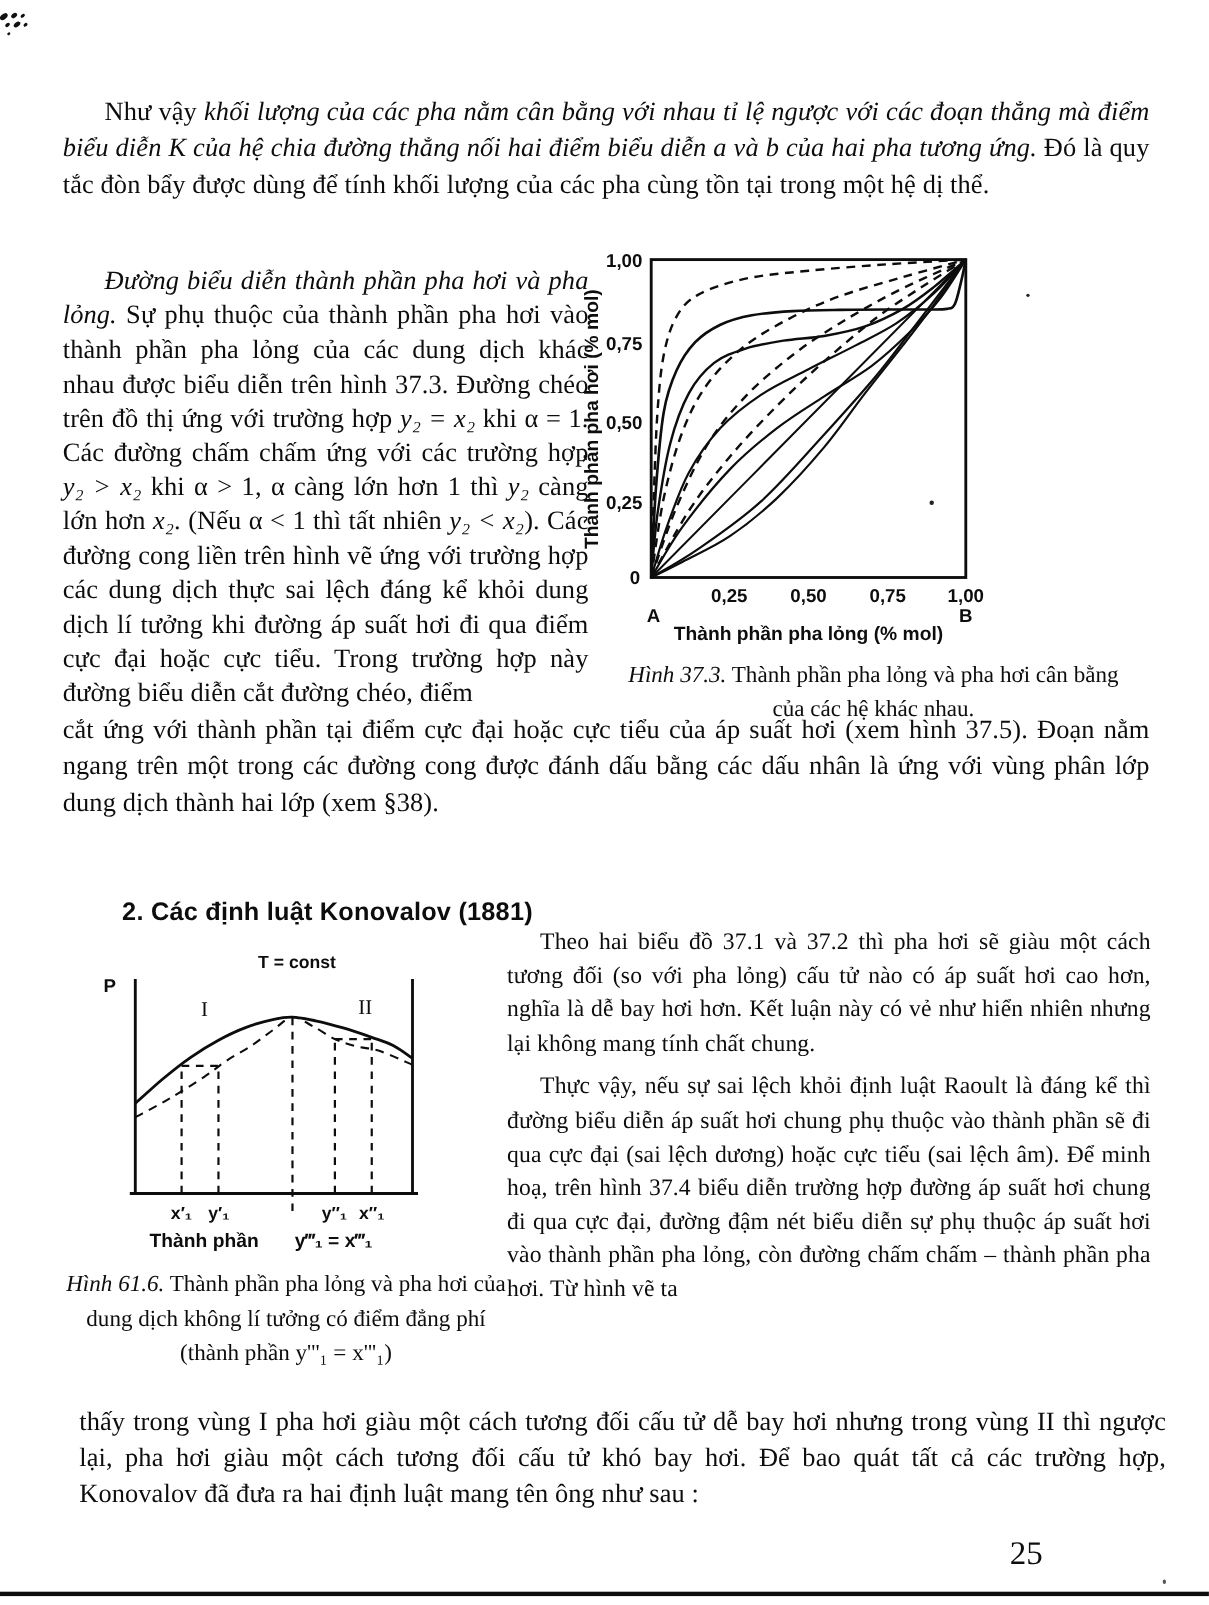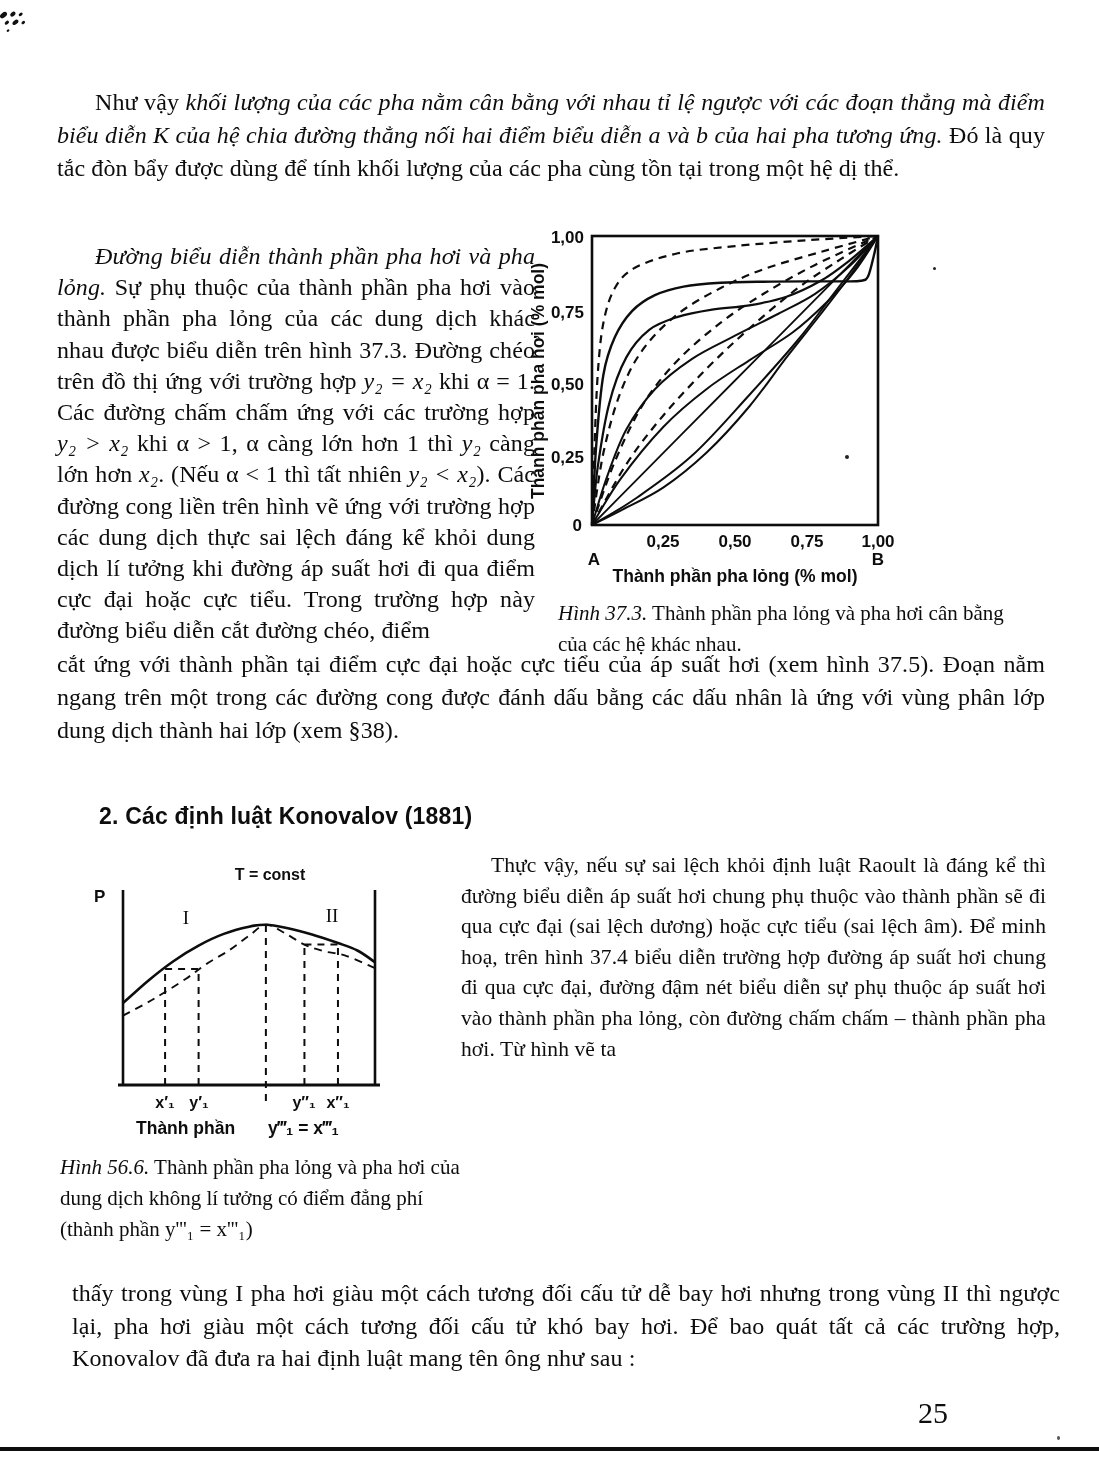--- a/index.html
+++ b/index.html
@@ -11,25 +11,25 @@
   .abs{position:absolute;}
   .para{
     font-size:24px;line-height:33px;text-align:justify;
     letter-spacing:.1px;
   }
   .it{font-style:italic;}
   .indent{text-indent:38px;}
   .colL{width:478px;font-size:24px;line-height:31.2px;margin-top:12px;}
   .colR{width:585px;font-size:21.5px;line-height:30.6px;}
   .caption{
-    font-size:21px;line-height:31px;
+    font-size:21px;line-height:31px;text-align:center;
   }
   h2.heading{
     font-family:"Liberation Sans","DejaVu Sans",sans-serif;
-    font-size:23px;font-weight:700;margin:0;letter-spacing:.2px;
+    font-size:23px;font-weight:700;margin:12px;letter-spacing:.2px;
   }
   svg text{fill:#0d0d0d;}
   .tick{font-family:"Liberation Sans","DejaVu Sans",sans-serif;font-size:17px;font-weight:700;}
   .tick2{font-family:"Liberation Sans","DejaVu Sans",sans-serif;font-size:16px;font-weight:700;}
   .axlbl{font-family:"Liberation Sans","DejaVu Sans",sans-serif;font-size:17.5px;font-weight:700;}
   .roman{font-family:"Liberation Serif","DejaVu Serif",serif;font-size:19px;}
   .pnum{font-size:30px;}
   .rule{background:#0d0d0d;}
   .dot{position:absolute;background:#222;border-radius:50%;}
 </style>
@@ -125,23 +125,24 @@
     <text class="tick2" x="107" y="250" text-anchor="middle">x′₁</text>
     <text class="tick2" x="141" y="250" text-anchor="middle">y′₁</text>
     <text class="tick2" x="246" y="250" text-anchor="middle">y″₁</text>
     <text class="tick2" x="280" y="250" text-anchor="middle">x″₁</text>
 
     <text class="axlbl" x="78" y="276">Thành phần</text>
     <text class="axlbl" x="210" y="276">y‴₁  =  x‴₁</text>
   </svg>
 </div>
 
-<div class="abs caption" style="left:60px;top:1152px;width:400px"><span class="it">Hình 56.6.</span><span> Thành phần pha lỏng và pha hơi của dung dịch không lí tưởng có điểm đẳng phí (thành phần y'''₁ = x'''₁)</span></div>
+<div class="abs caption" style="left:60px;top:1152px;width:400px"><span class="it">Hình 61.6.</span><span> Thành phần pha lỏng và pha hơi của dung dịch không lí tưởng có điểm đẳng phí (thành phần y'''₁ = x'''₁)</span></div>
 
 <div class="abs para colR" style="left:461px;top:841px">
+  <div class="indent" style="text-indent:30px"><span>Theo hai biểu đồ 37.1 và 37.2 thì pha hơi sẽ giàu một cách tương đối (so với pha lỏng) cấu tử nào có áp suất hơi cao hơn, nghĩa là dễ bay hơi hơn. Kết luận này có vẻ như hiển nhiên nhưng lại không mang tính chất chung.</span></div>
   <div class="indent" style="text-indent:30px;margin-top:9px"><span>Thực vậy, nếu sự sai lệch khỏi định luật Raoult là đáng kể thì đường biểu diễn áp suất hơi chung phụ thuộc vào thành phần sẽ đi qua cực đại (sai lệch dương) hoặc cực tiểu (sai lệch âm). Để minh hoạ, trên hình 37.4 biểu diễn trường hợp đường áp suất hơi chung đi qua cực đại, đường đậm nét biểu diễn sự phụ thuộc áp suất hơi vào thành phần pha lỏng, còn đường chấm chấm – thành phần pha hơi. Từ hình vẽ ta</span></div>
 </div>
 
 <div class="abs para" style="left:72px;top:1277px;width:988px;line-height:32.5px"><span>thấy trong vùng I pha hơi giàu một cách tương đối cấu tử dễ bay hơi nhưng trong vùng II thì ngược lại, pha hơi giàu một cách tương đối cấu tử khó bay hơi. Để bao quát tất cả các trường hợp, Konovalov đã đưa ra hai định luật mang tên ông như sau :</span></div>
 
 <div class="abs pnum" style="left:918px;top:1396px">25</div>
 
 <div class="dot" style="left:845px;top:455px;width:4px;height:4px"></div>
 <div class="dot" style="left:933px;top:267px;width:3px;height:3px"></div>
 <div class="dot" style="left:1057px;top:1436px;width:3px;height:4px;background:#555"></div>

